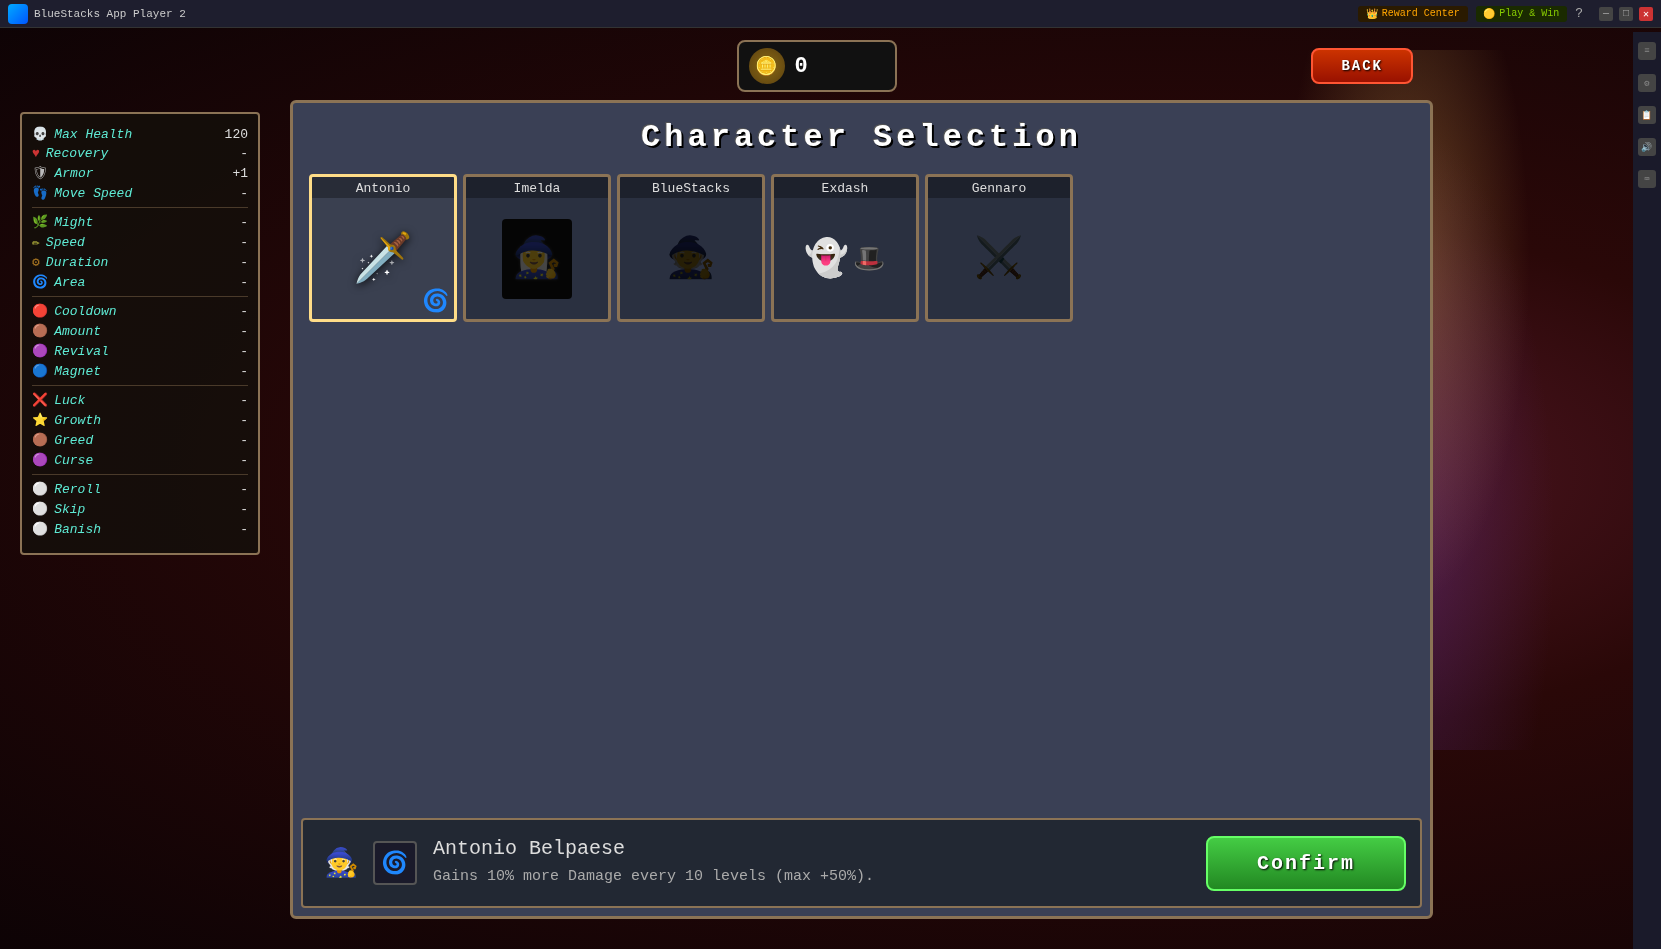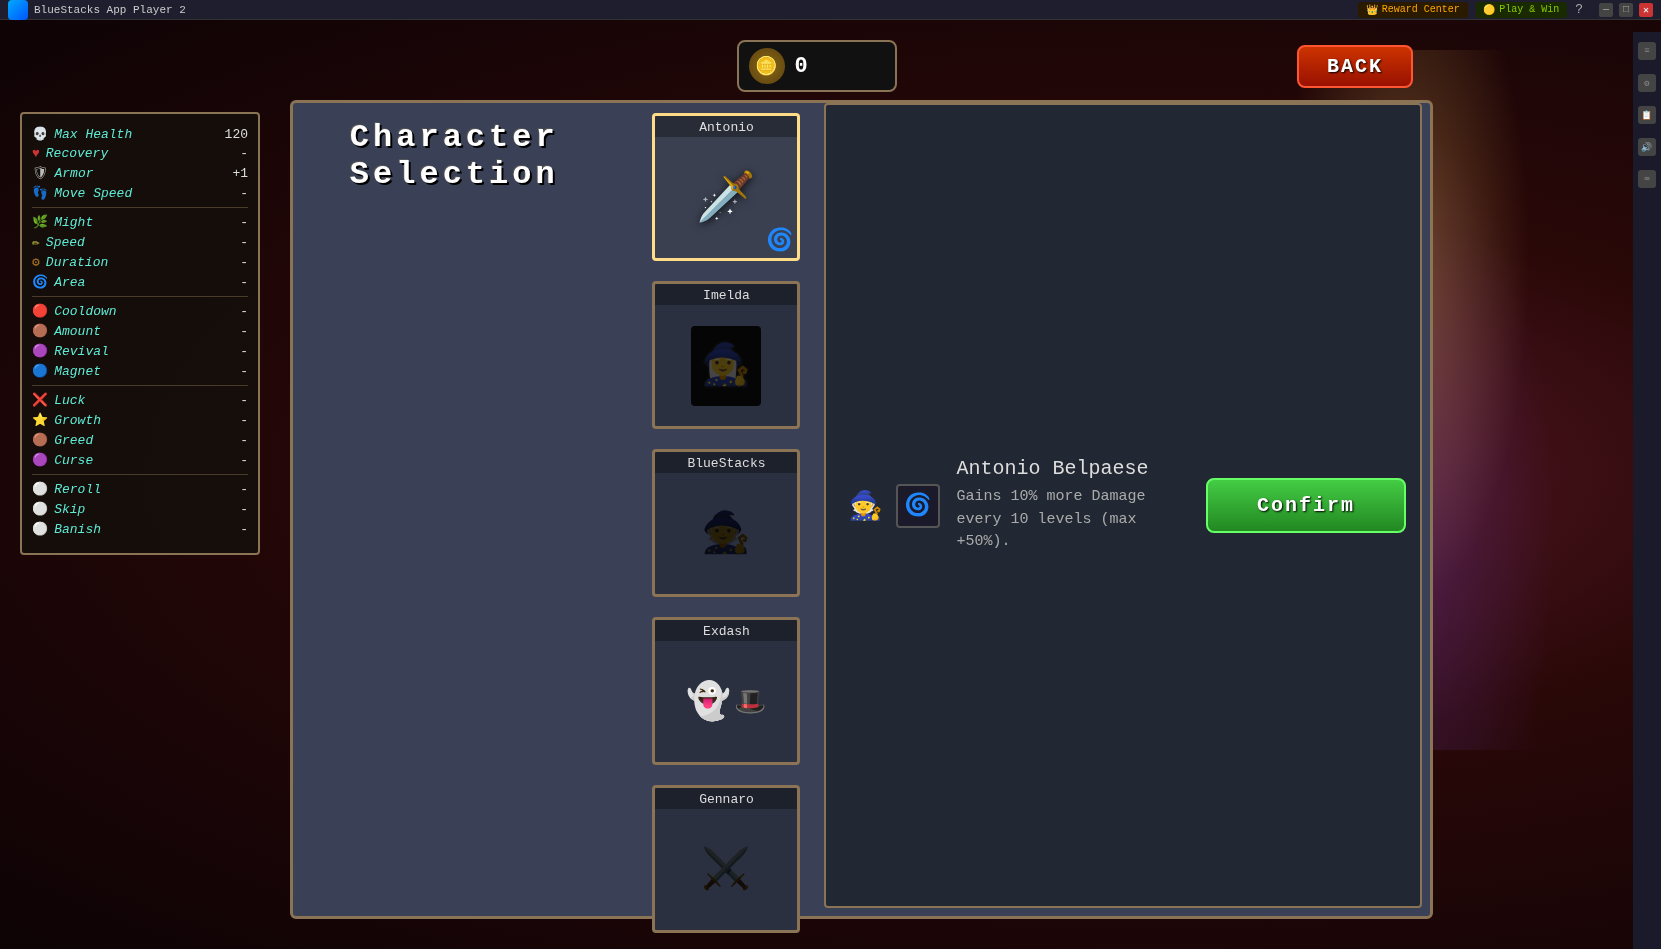--- a/index.html
+++ b/index.html
@@ -16,21 +16,21 @@
     .bg {
       position: absolute;
       inset: 0;
       background: radial-gradient(ellipse at 70% 50%, #5a1a2a 0%, #2a0808 40%, #0d0305 100%);
     }
 
     
     .titlebar {
       position: absolute;
       top: 0; left: 0; right: 0;
-      height: 20px;
+      height: 28px;
       background: #1e1e2e;
       display: flex;
       align-items: center;
       padding: 0 8px;
       z-index: 100;
       border-bottom: 1px solid #333;
     }
     .titlebar-logo {
       width: 20px; height: 20px;
       background: linear-gradient(135deg, #00aaff, #0055ff);
@@ -149,21 +149,21 @@
       font-weight: bold;
       font-family: 'Courier New', monospace;
     }
     .back-btn {
       position: absolute;
       right: 220px;
       background: linear-gradient(180deg, #cc3300, #991100);
       border: 2px solid #ff5533;
       border-radius: 8px;
       color: white;
-      font-size: 20px;
+      font-size: 14px;
       font-weight: bold;
       padding: 8px 28px;
       letter-spacing: 2px;
       cursor: pointer;
       font-family: 'Courier New', monospace;
       text-shadow: 1px 1px 2px #000;
     }
 
     
     .stats-panel {
@@ -200,41 +200,40 @@
     
     .main-panel {
       position: absolute;
       top: 68px; left: 290px; right: 200px;
       bottom: 30px;
       background: #3a4055;
       border: 3px solid #8b7355;
       border-radius: 6px;
       z-index: 10;
       display: flex;
-      flex-direction: row;
+      flex-direction: column;
     }
 
     .panel-title {
       text-align: center;
       padding: 16px 0 8px;
       font-size: 32px;
       color: white;
       font-family: 'Courier New', monospace;
       font-weight: bold;
       letter-spacing: 4px;
       text-shadow: 2px 2px 0 #000, -1px -1px 0 #555;
     }
 
     .characters-grid {
       display: flex;
       flex-wrap: wrap;
-      gap: 20px;
+      gap: 6px;
       padding: 10px 16px;
       flex: 1;
-      margin-left: 21px;
     }
 
     .character-card {
       width: 148px;
       height: 148px;
       border: 3px solid #8b7355;
       border-radius: 4px;
       background: #2a3040;
       display: flex;
       flex-direction: column;

